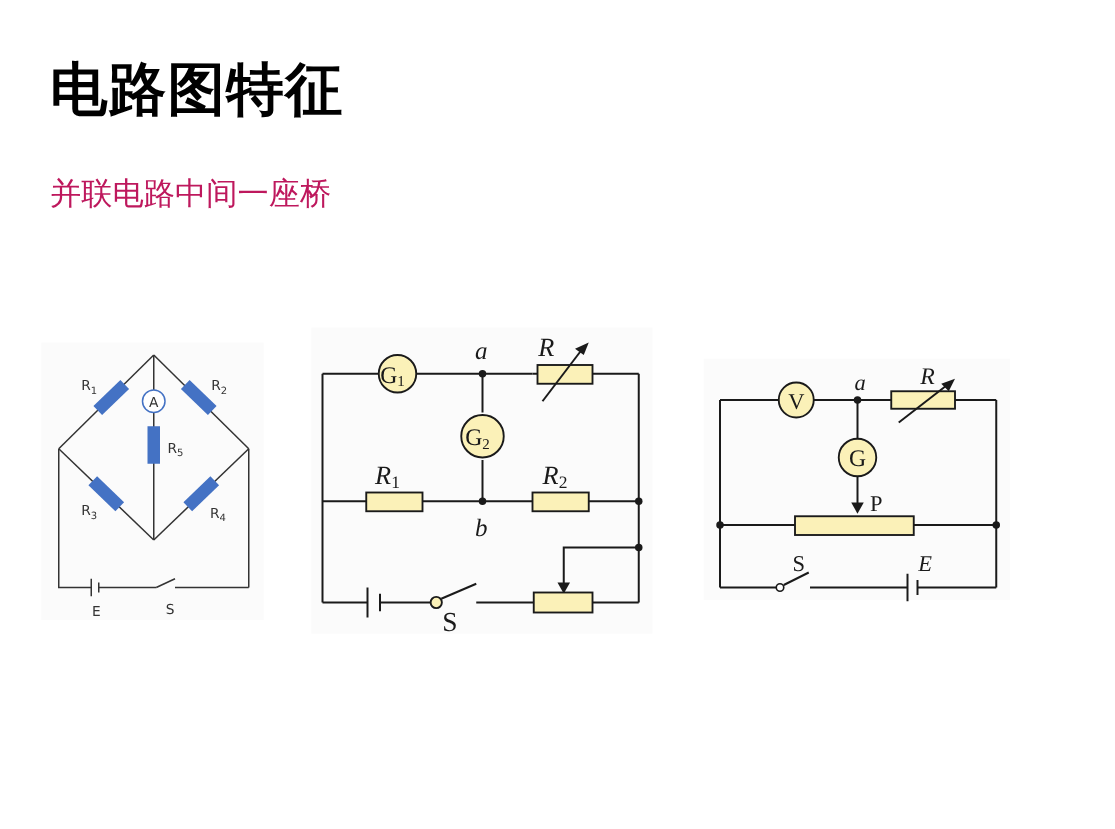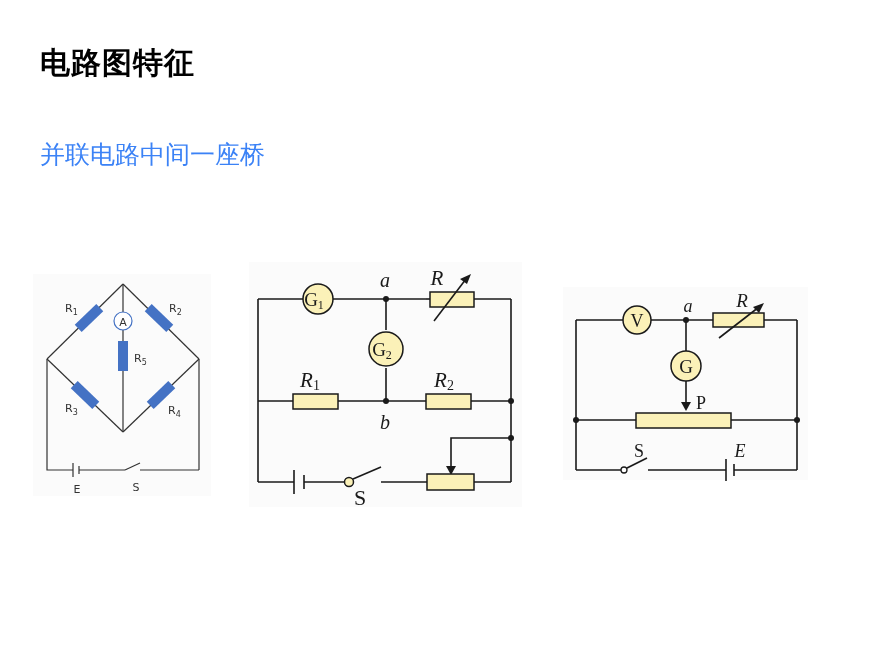--- a/index.html
+++ b/index.html
@@ -2,25 +2,25 @@
 <html><head>
 <meta charset="utf-8">
 <style>
   html, body { margin: 0; padding: 0; }
   body {
     width: 892px; height: 663px; background: #ffffff; position: relative; overflow: hidden;
     font-family: "DejaVu Sans", "Liberation Sans", sans-serif;
   }
   .title {
     position: absolute; left: 40px; top: 48px;
-    font-size: 30px; font-weight: bold; color: #000; letter-spacing: 1px; line-height: 1;
+    font-size: 46px; font-weight: bold; color: #000; letter-spacing: 1px; line-height: 1;
   }
   .subtitle {
     position: absolute; left: 40px; top: 142px;
-    font-size: 25px; color: #3b82f6; line-height: 1;
+    font-size: 25px; color: #be185d; line-height: 1;
   }
   .panel { position: absolute; background: #fbfbfb; }
   #p1 { left: 33px; top: 274px; width: 178px; height: 222px; }
   #p2 { left: 249px; top: 262px; width: 273px; height: 245px; }
   #p3 { left: 563px; top: 287px; width: 245px; height: 193px; }
   svg { position: absolute; left: 0; top: 0; overflow: visible; }
   .w { stroke: #1a1a1a; stroke-width: 1.6; fill: none; }
   .wt { stroke: #333; stroke-width: 1.2; fill: none; }
   .res { fill: #fbf1b8; stroke: #1a1a1a; stroke-width: 1.5; }
   .meter { fill: #fbf1b8; stroke: #1a1a1a; stroke-width: 1.5; }

